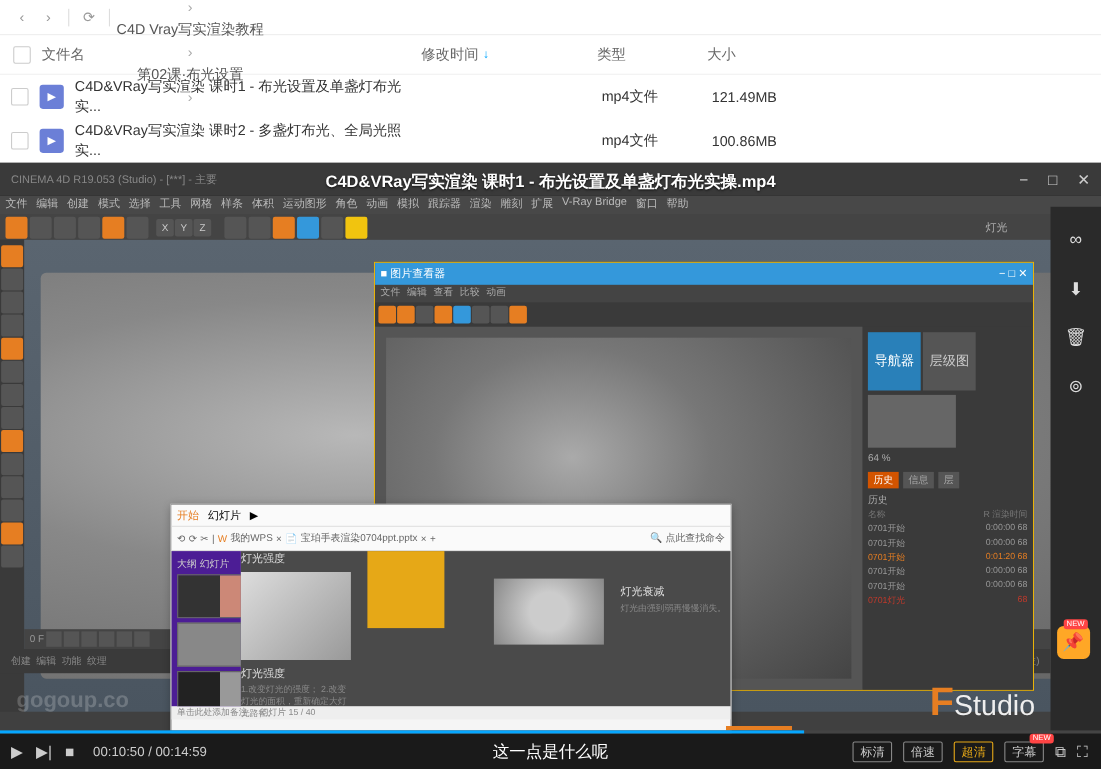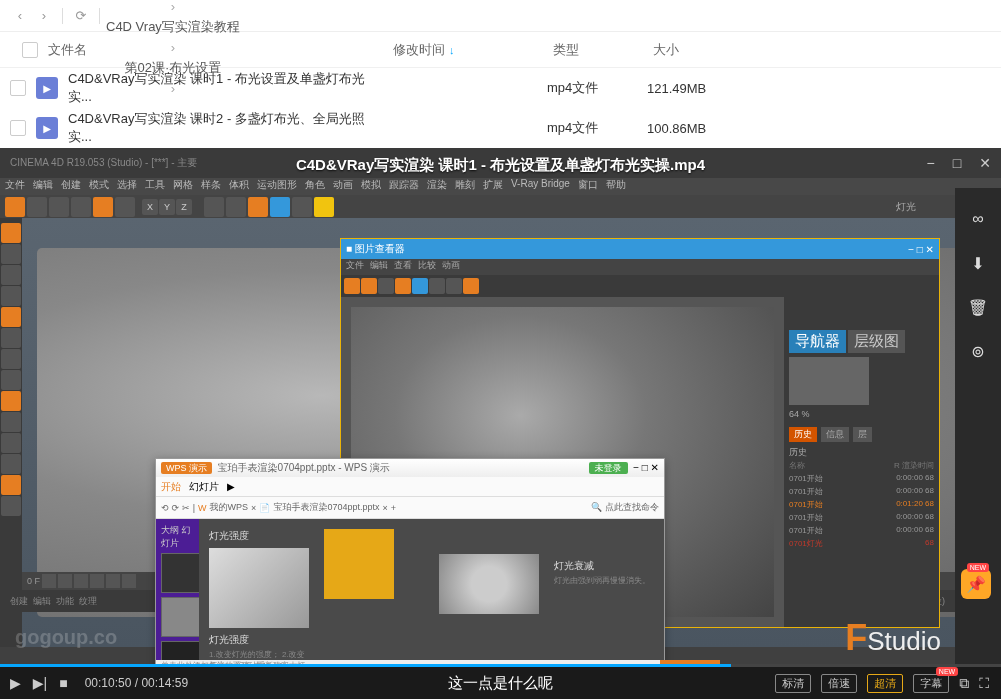--- a/index.html
+++ b/index.html
@@ -3,21 +3,21 @@
 <meta charset="utf-8">
 <style>
 *{margin:0;padding:0;box-sizing:border-box;font-family:"Microsoft YaHei",Arial,sans-serif;}
 body{width:1001px;height:699px;background:#fff;overflow:hidden;position:relative;}
 .top-nav{height:32px;display:flex;align-items:center;padding:0 8px;border-bottom:1px solid #eee;font-size:13px;color:#555;}
 .nav-btn{width:24px;height:24px;display:flex;align-items:center;justify-content:center;cursor:pointer;color:#999;}
 .nav-sep{width:1px;height:16px;background:#ddd;margin:0 6px;}
 .breadcrumb{display:flex;align-items:center;gap:4px;flex-direction:column;}
 .bc-item{color:#555;cursor:pointer;}
 .bc-sep{color:#aaa;margin:0 2px;}
-.file-header{height:36px;display:flex;align-items:center;font-size:13px;color:#666;border-bottom:1px solid #f0f0f0;padding-left:22px;}
+.file-header{height:36px;display:flex;align-items:center;font-size:13px;color:#666;border-bottom:1px solid #f0f0f0;padding-left:12px;}
 .col-check{width:26px;}
 .col-name{width:345px;}
 .col-mtime{width:160px;display:flex;align-items:center;gap:4px;}
 .col-type{width:100px;}
 .col-size{width:100px;}
 .sort-arrow{color:#06a7ff;font-size:11px;}
 .file-row{height:40px;display:flex;align-items:center;font-size:13px;color:#333;padding-left:10px;}
 .file-check{width:16px;height:16px;border:1px solid #ccc;border-radius:2px;margin-right:10px;}
 .file-icon{width:22px;height:22px;background:#6b7fd7;border-radius:3px;margin-right:10px;display:flex;align-items:center;justify-content:center;color:#fff;font-size:10px;}
 .video-area{position:absolute;top:148px;left:0;right:0;bottom:0;background:#1a1a1a;}
@@ -46,40 +46,40 @@
 .pin-btn{position:absolute;bottom:100px;right:10px;width:30px;height:30px;background:#ffa726;border-radius:6px;display:flex;align-items:center;justify-content:center;color:#fff;z-index:200;}
 .render-window{position:absolute;top:60px;left:340px;width:600px;height:390px;background:#3e3e3e;border:1px solid #eab308;z-index:50;}
 .rw-title{height:20px;background:#3498db;display:flex;align-items:center;justify-content:space-between;padding:0 5px;font-size:10px;color:#fff;}
 .rw-menu{height:16px;background:#444;font-size:9px;color:#aaa;padding:0 5px;display:flex;gap:6px;}
 .rw-toolbar{height:22px;background:#3a3a3a;display:flex;align-items:center;padding:0 3px;gap:1px;}
 .rw-body{display:flex;height:calc(100% - 58px);}
 .rw-view{flex:1;background:#555;position:relative;}
 .rw-render{position:absolute;top:10px;left:10px;right:10px;bottom:10px;background:radial-gradient(ellipse at 40% 35%,#aaa 0%,#777 35%,#444 100%);}
 .rw-panel{width:155px;background:#3a3a3a;padding:5px;font-size:9px;color:#aaa;}
 .rw-tabs{display:flex;gap:2px;margin-bottom:4px;}
-.rw-tab{padding:2px 6px;background:#555;color:#ccc;font-size:15px;margin-top:28px;}
+.rw-tab{padding:18px 6px;background:#555;color:#ccc;font-size:12px;}
 .rw-tab.active{background:#2980b9;color:#fff;}
 .rw-thumb{width:80px;height:48px;background:#666;margin:4px 0;}
 .rw-history{margin-top:8px;}
 .rw-hist-head{display:flex;gap:4px;}
 .rw-hist-tab{padding:1px 5px;background:#555;font-size:9px;}
 .rw-hist-tab.a{background:#d35400;color:#fff;}
 .rw-row{display:flex;justify-content:space-between;font-size:8px;padding:1px 0;color:#999;}
 .rw-row.hl{color:#e67e22;}
 .wps-window{position:absolute;top:280px;left:155px;width:510px;height:215px;background:#f5f5f5;border:1px solid #999;z-index:60;box-shadow:0 2px 8px rgba(0,0,0,0.3);}
 .wps-title{height:18px;background:linear-gradient(#fff,#eee);display:flex;align-items:center;padding:0 5px;font-size:10px;justify-content:space-between;}
 .wps-logo{background:#e67e22;color:#fff;padding:1px 5px;font-size:9px;border-radius:2px;}
 .wps-green{background:#4caf50;color:#fff;padding:1px 6px;font-size:9px;border-radius:2px;}
 .wps-tabs{height:20px;background:#fafafa;display:flex;align-items:center;padding:0 5px;font-size:10px;gap:8px;border-bottom:1px solid #ddd;}
 .wps-tab{color:#e67e22;}
 .wps-toolbar{height:22px;background:#fafafa;display:flex;align-items:center;padding:0 5px;font-size:9px;color:#666;gap:3px;border-bottom:1px solid #ddd;}
 .wps-body{display:flex;height:calc(100% - 72px);}
 .wps-slides{width:90px;background:#4c1d95;padding:5px;overflow:hidden;}
 .slide-thumb{width:78px;height:40px;background:#fff;margin-bottom:4px;border:1px solid #666;}
-.wps-content{flex:1;background:#4a4a4a;display:flex;padding:10px;gap:15px;}
+.wps-content{flex:1;background:#4a4a4a;display:flex;padding:0;gap:15px;}
 .wps-block{width:100px;}
 .wps-img{width:100px;height:80px;background:#aaa;}
 .wps-sq{width:70px;height:70px;background:#e6a817;}
 .wps-text{color:#ddd;font-size:10px;margin-top:5px;}
 .wps-text small{color:#888;font-size:8px;display:block;margin-top:2px;}
 .wps-footer{height:12px;background:#eee;font-size:8px;color:#888;padding:0 5px;}
 .c4d-bottom{position:absolute;bottom:55px;left:0;right:46px;height:22px;background:#3a3a3a;font-size:9px;color:#888;display:flex;align-items:center;padding:0 10px;justify-content:space-between;}
 .c4d-timeline{position:absolute;bottom:77px;left:22px;right:46px;height:18px;background:#444;display:flex;align-items:center;padding:0 5px;gap:2px;}
 .tl-btn{width:14px;height:14px;background:#555;}
 .logo-watermark{position:absolute;bottom:50px;left:15px;color:rgba(255,255,255,0.2);font-size:20px;font-weight:bold;z-index:70;}
@@ -291,24 +291,20 @@
             <div class="rw-row" style="color:#c0392b">
                 <span>0701灯光</span>
                 <span><span>68</span></span>
               </div>
           </div>
         </div>
       </div>
     </div>
 
     <div class="wps-window">
-      <div class="wps-title">
-        <span><span class="wps-logo">WPS 演示</span>&nbsp;&nbsp;<span style="color:#666">宝珀手表渲染0704ppt.pptx - WPS 演示</span></span>
-        <span><span class="wps-green">未登录</span>&nbsp;&nbsp;<span>−</span>&nbsp;<span>□</span>&nbsp;<span>✕</span></span>
-      </div>
       <div class="wps-tabs">
         <span class="wps-tab">开始</span>
         <span>幻灯片</span>
         <span>▶</span>
       </div>
       <div class="wps-toolbar">
         <span>⟲</span>
           <span>⟳</span>
           <span>✂</span>
           <span>|</span>

